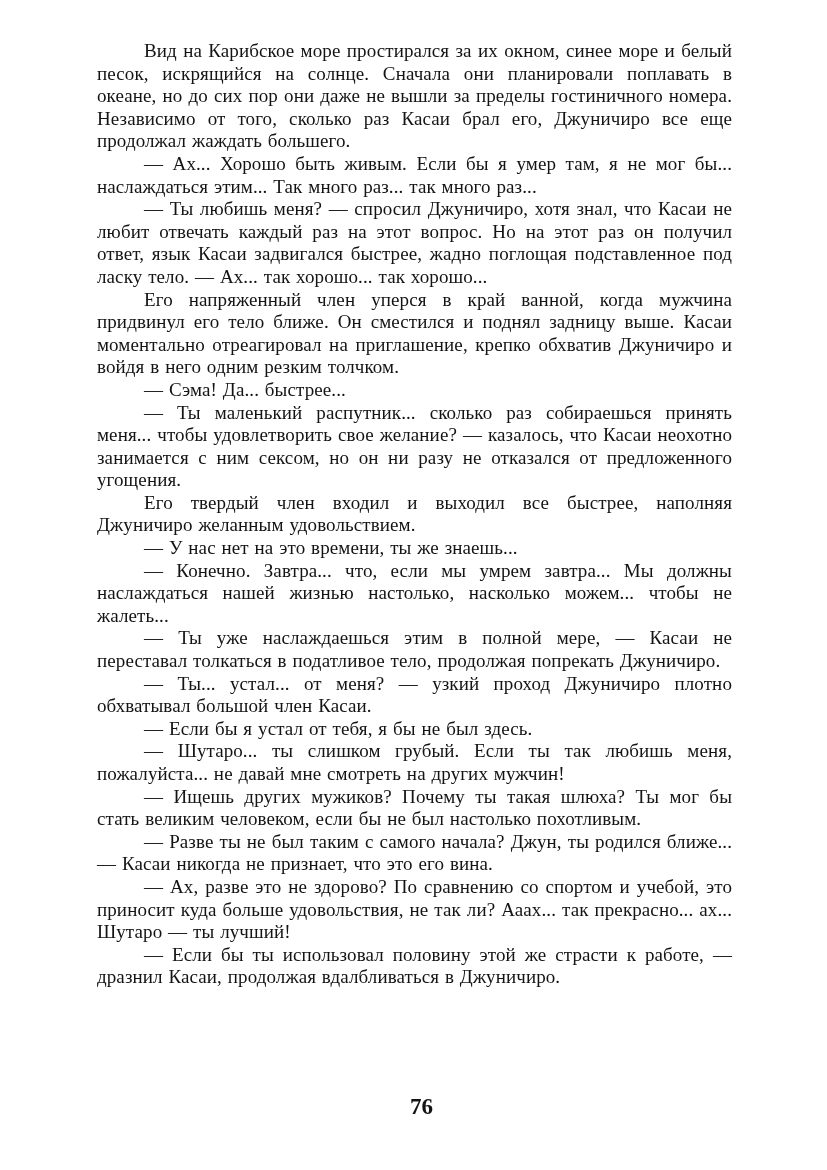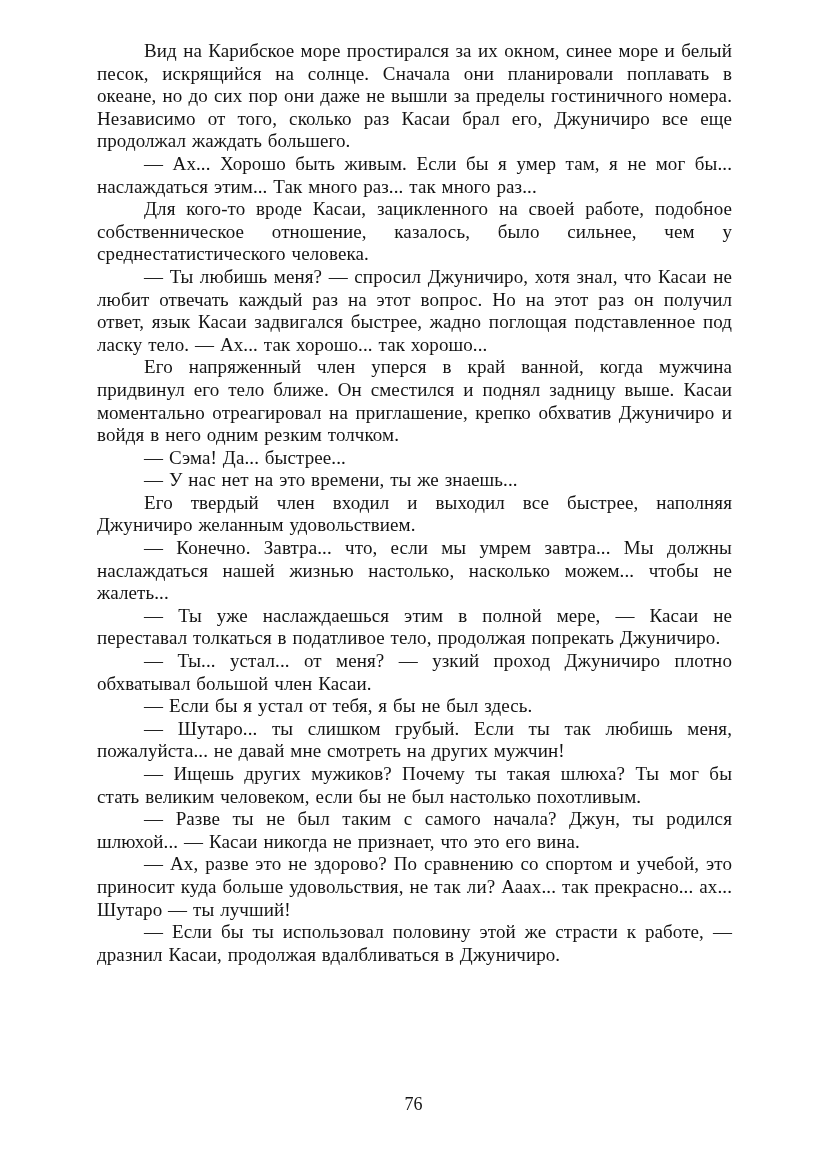--- a/index.html
+++ b/index.html
@@ -29,44 +29,44 @@
     text-indent: 47px;
     text-align: justify;
     font-size: 19px;
     line-height: 22.6px;
     word-spacing: 1px;
     letter-spacing: 0.1px;
   }
   .page-number {
     position: absolute;
     top: 1094px;
-    left: 0;
+    left: 8px;
     width: 100%;
     text-align: center;
-    font-size: 18px;
-    font-weight: normal;
+    font-size: 23px;
+    font-weight: bold;
   }
 </style>
 </head>
 <body>
 
 <div class="page">
   <div class="text-block">
       <p class="para">Вид на Карибское море простирался за их окном, синее море и белый песок, искрящийся на солнце. Сначала они планировали поплавать в океане, но до сих пор они даже не вышли за пределы гостиничного номера. Независимо от того, сколько раз Касаи брал его, Джуничиро все еще продолжал жаждать большего.</p>
       <p class="para">— Ах... Хорошо быть живым. Если бы я умер там, я не мог бы... наслаждаться этим... Так много раз... так много раз...</p>
-      <p class="para">Для кого-то вроде Касаи, зацикленного на своей работе, подобное собственническое отношение, казалось, было сильнее, чем у среднестатистического человека.</p>
       <p class="para">— Ты любишь меня? — спросил Джуничиро, хотя знал, что Касаи не любит отвечать каждый раз на этот вопрос. Но на этот раз он получил ответ, язык Касаи задвигался быстрее, жадно поглощая подставленное под ласку тело. — Ах... так хорошо... так хорошо...</p>
       <p class="para">Его напряженный член уперся в край ванной, когда мужчина придвинул его тело ближе. Он сместился и поднял задницу выше. Касаи моментально отреагировал на приглашение, крепко обхватив Джуничиро и войдя в него одним резким толчком.</p>
       <p class="para">— Сэма! Да... быстрее...</p>
+      <p class="para">— Ты маленький распутник... сколько раз собираешься принять меня... чтобы удовлетворить свое желание? — казалось, что Касаи неохотно занимается с ним сексом, но он ни разу не отказался от предложенного угощения.</p>
+      <p class="para">Его твердый член входил и выходил все быстрее, наполняя Джуничиро желанным удовольствием.</p>
       <p class="para">— У нас нет на это времени, ты же знаешь...</p>
-      <p class="para">Его твердый член входил и выходил все быстрее, наполняя Джуничиро желанным удовольствием.</p>
       <p class="para">— Конечно. Завтра... что, если мы умрем завтра... Мы должны наслаждаться нашей жизнью настолько, насколько можем... чтобы не жалеть...</p>
       <p class="para">— Ты уже наслаждаешься этим в полной мере, — Касаи не переставал толкаться в податливое тело, продолжая попрекать Джуничиро.</p>
       <p class="para">— Ты... устал... от меня? — узкий проход Джуничиро плотно обхватывал большой член Касаи.</p>
       <p class="para">— Если бы я устал от тебя, я бы не был здесь.</p>
       <p class="para">— Шутаро... ты слишком грубый. Если ты так любишь меня, пожалуйста... не давай мне смотреть на других мужчин!</p>
       <p class="para">— Ищешь других мужиков? Почему ты такая шлюха? Ты мог бы стать великим человеком, если бы не был настолько похотливым.</p>
-      <p class="para">— Разве ты не был таким с самого начала? Джун, ты родился шлюхой... — Касаи никогда не признает, что это его вина.</p>
+      <p class="para">— Разве ты не был таким с самого начала? Джун, ты родился ближе... — Касаи никогда не признает, что это его вина.</p>
       <p class="para">— Ах, разве это не здорово? По сравнению со спортом и учебой, это приносит куда больше удовольствия, не так ли? Ааах... так прекрасно... ах... Шутаро — ты лучший!</p>
       <p class="para">— Если бы ты использовал половину этой же страсти к работе, — дразнил Касаи, продолжая вдалбливаться в Джуничиро.</p>
     </div>
   <div class="page-number">76</div>
 </div>
 
 </body></html>

